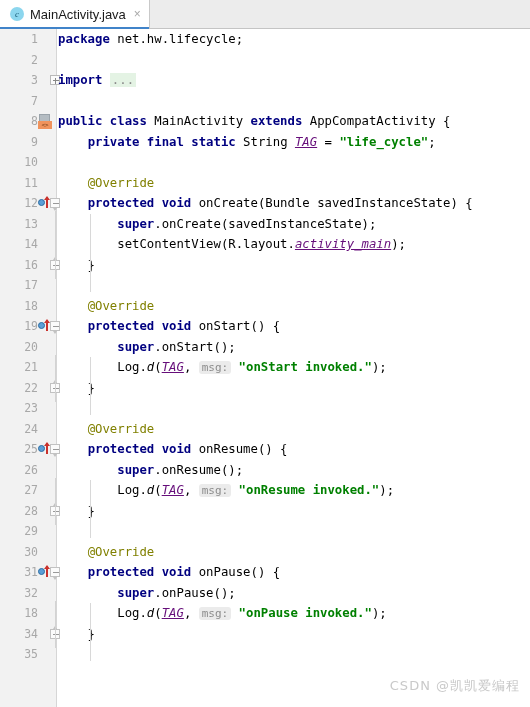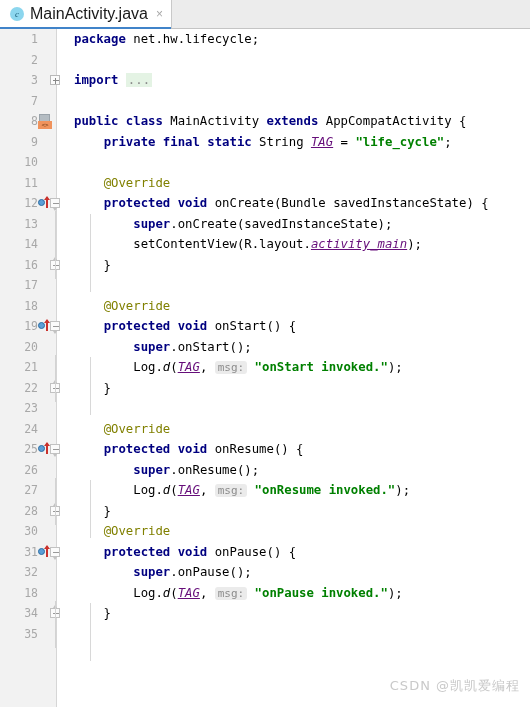--- a/index.html
+++ b/index.html
@@ -52,21 +52,21 @@
     background: #8cd6ee;
     color: #1a5f7a;
     font-size: 9px;
     line-height: 14px;
     text-align: center;
     font-family: "Liberation Serif", serif;
     font-style: italic;
     flex: 0 0 auto;
   }
   .tab-label {
-    font-size: 16px;
+    font-size: 13px;
     color: #1a1a1a;
     white-space: nowrap;
     font-family: "Liberation Sans", sans-serif;
   }
   .tab-close {
     font-size: 12px;
     color: #a8a8a8;
     padding-left: 2px;
     line-height: 1;
     cursor: pointer;
@@ -108,21 +108,21 @@
     left: 0;
     width: 38px;
     text-align: right;
     color: #a8a8a8;
     font-family: "DejaVu Sans Mono", monospace;
     font-size: 11.5px;
     line-height: 20.5px;
   }
   .code {
     position: absolute;
-    left: 74px;
+    left: 58px;
     line-height: 20.5px;
     white-space: pre;
   }
 
   
   .marker {
     position: absolute;
     left: 38px;
     top: 3px;
     width: 16px; height: 15px;
@@ -328,20 +328,21 @@
         <div class="line"><span class="lnum">19</span><span class="marker mk-override"><span class="dot"></span><span class="arrow"></span></span><span class="fold-start"><span class="box"></span><span class="tip"></span></span><span class="code"><span class="plain">    </span><span class="kw">protected void </span><span class="plain">onStart() {</span></span></div>
         <div class="line"><span class="lnum">20</span><span class="code"><span class="plain">        </span><span class="kw">super</span><span class="plain">.onStart();</span></span></div>
         <div class="line"><span class="lnum">21</span><span class="code"><span class="plain">        </span><span class="plain">Log.</span><span class="method">d</span><span class="plain">(</span><span class="field">TAG</span><span class="plain">, </span><span class="hint">msg:</span><span class="plain"> </span><span class="str">"onStart invoked."</span><span class="plain">);</span></span></div>
         <div class="line"><span class="lnum">22</span><span class="fold-end"><span class="tip"></span><span class="box"></span></span><span class="code"><span class="plain">    }</span></span></div>
         <div class="line"><span class="lnum">23</span><span class="code"></span></div>
         <div class="line"><span class="lnum">24</span><span class="code"><span class="plain">    </span><span class="anno">@Override</span></span></div>
         <div class="line"><span class="lnum">25</span><span class="marker mk-override"><span class="dot"></span><span class="arrow"></span></span><span class="fold-start"><span class="box"></span><span class="tip"></span></span><span class="code"><span class="plain">    </span><span class="kw">protected void </span><span class="plain">onResume() {</span></span></div>
         <div class="line"><span class="lnum">26</span><span class="code"><span class="plain">        </span><span class="kw">super</span><span class="plain">.onResume();</span></span></div>
         <div class="line"><span class="lnum">27</span><span class="code"><span class="plain">        </span><span class="plain">Log.</span><span class="method">d</span><span class="plain">(</span><span class="field">TAG</span><span class="plain">, </span><span class="hint">msg:</span><span class="plain"> </span><span class="str">"onResume invoked."</span><span class="plain">);</span></span></div>
         <div class="line"><span class="lnum">28</span><span class="fold-end"><span class="tip"></span><span class="box"></span></span><span class="code"><span class="plain">    }</span></span></div>
+        <div class="line"><span class="lnum">29</span><span class="code"></span></div>
         <div class="line"><span class="lnum">30</span><span class="code"><span class="plain">    </span><span class="anno">@Override</span></span></div>
         <div class="line"><span class="lnum">31</span><span class="marker mk-override"><span class="dot"></span><span class="arrow"></span></span><span class="fold-start"><span class="box"></span><span class="tip"></span></span><span class="code"><span class="plain">    </span><span class="kw">protected void </span><span class="plain">onPause() {</span></span></div>
         <div class="line"><span class="lnum">32</span><span class="code"><span class="plain">        </span><span class="kw">super</span><span class="plain">.onPause();</span></span></div>
         <div class="line"><span class="lnum">18</span><span class="code"><span class="plain">        </span><span class="plain">Log.</span><span class="method">d</span><span class="plain">(</span><span class="field">TAG</span><span class="plain">, </span><span class="hint">msg:</span><span class="plain"> </span><span class="str">"onPause invoked."</span><span class="plain">);</span></span></div>
         <div class="line"><span class="lnum">34</span><span class="fold-end"><span class="tip"></span><span class="box"></span></span><span class="code"><span class="plain">    }</span></span></div>
         <div class="line"><span class="lnum">35</span><span class="code"></span></div>
       </div>
     <div class="watermark">CSDN @凯凯爱编程</div>
   <div class="fold-rail" style="top: 182px; height: 68px;"></div>
       <div class="fold-rail" style="top: 325.5px; height: 47.5px;"></div>

